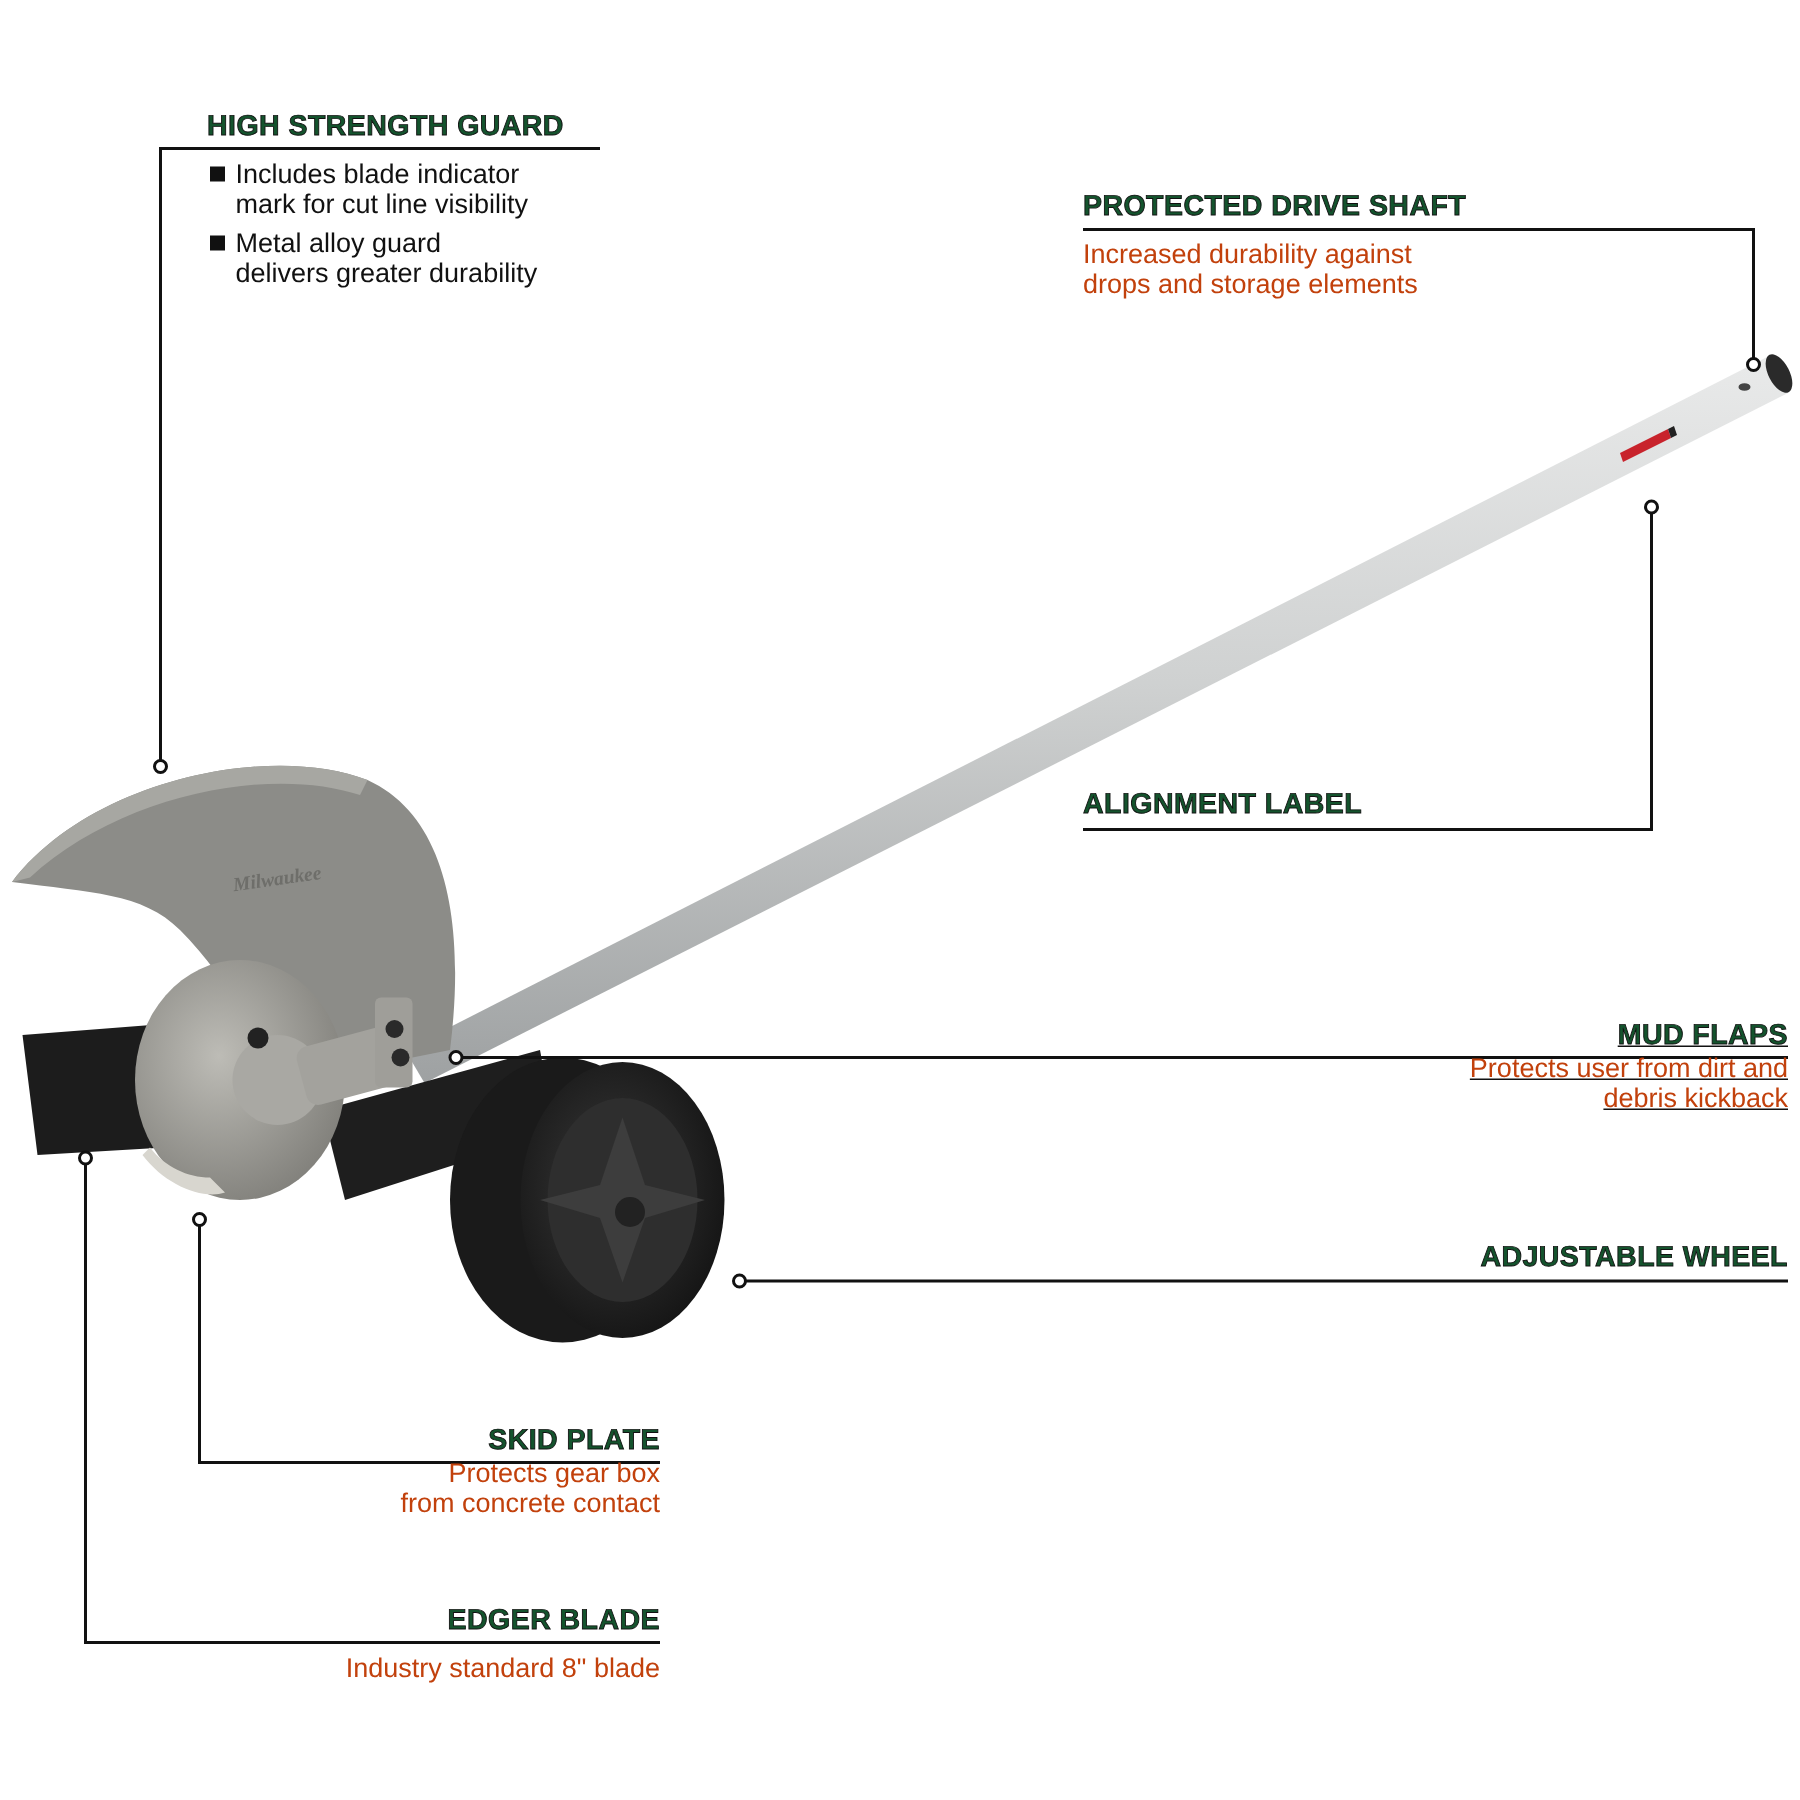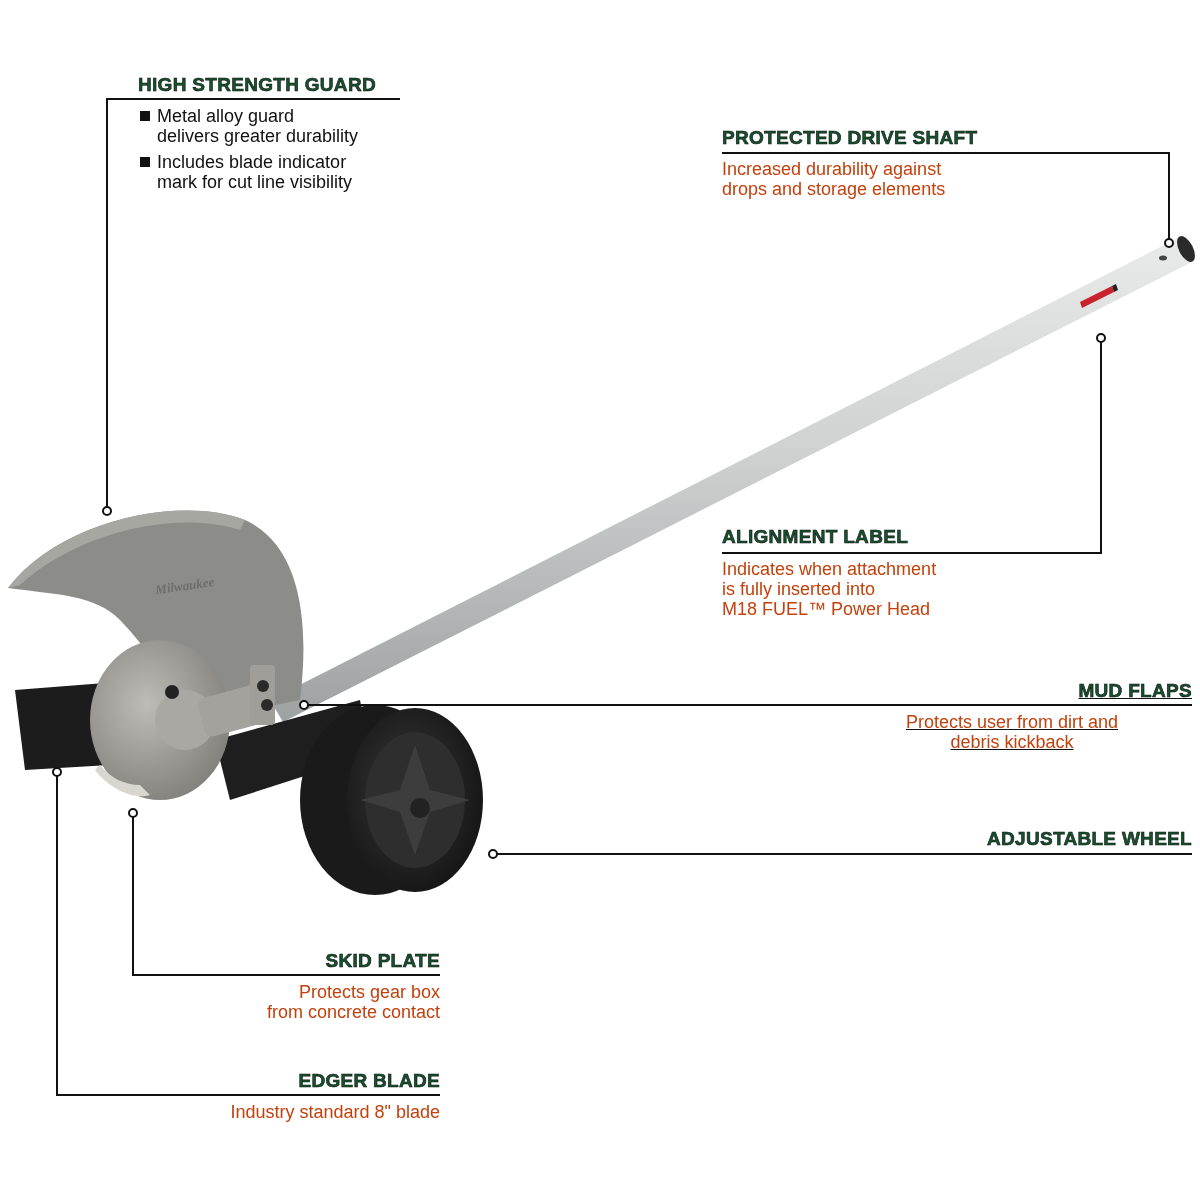--- a/index.html
+++ b/index.html
@@ -91,52 +91,49 @@
     <circle cx="133" cy="813" r="4" fill="#fff"></circle>
 
     <polyline points="440,1095 57,1095 57,775"></polyline>
     <circle cx="57" cy="772" r="4" fill="#fff"></circle>
   </g>
 </svg>
 
 <div class="callout" style="left:138px; top:74px; width:270px;">
   <div class="title">HIGH STRENGTH GUARD</div>
   <ul class="bullets" style="margin-top:10px;">
+    <li>Includes blade indicator
+mark for cut line visibility</li>
     <li>Metal alloy guard
 delivers greater durability</li>
-    <li>Includes blade indicator
-mark for cut line visibility</li>
   </ul>
 </div>
 
 <div class="callout" style="left:722px; top:127px; width:420px;">
   <div class="title">PROTECTED DRIVE SHAFT</div>
   <div class="desc" style="margin-top:10px;">Increased durability against
 drops and storage elements</div>
 </div>
 
 <div class="callout" style="left:722px; top:526px; width:360px;">
   <div class="title">ALIGNMENT LABEL</div>
-  <div class="desc" style="margin-top:11px;">Indicates when attachment
-is fully inserted into
-M18 FUEL™ Power Head</div>
 </div>
 
 <div class="callout right" style="right:8px; top:680px; width:360px;text-decoration:underline;">
   <div class="title">MUD FLAPS</div>
-  <div class="desc" style="margin-top:10px;text-align:center;">Protects user from dirt and
+  <div class="desc" style="">Protects user from dirt and
 debris kickback</div>
 </div>
 
 <div class="callout right" style="right:8px; top:828px; width:400px;">
   <div class="title">ADJUSTABLE WHEEL</div>
 </div>
 
 <div class="callout right" style="left:140px; top:950px; width:300px;">
   <div class="title">SKID PLATE</div>
-  <div class="desc" style="margin-top:10px;">Protects gear box
+  <div class="desc" style="">Protects gear box
 from concrete contact</div>
 </div>
 
 <div class="callout right" style="left:140px; top:1070px; width:300px;">
   <div class="title">EDGER BLADE</div>
   <div class="desc" style="margin-top:10px;">Industry standard 8" blade</div>
 </div>
 
 </body></html>

